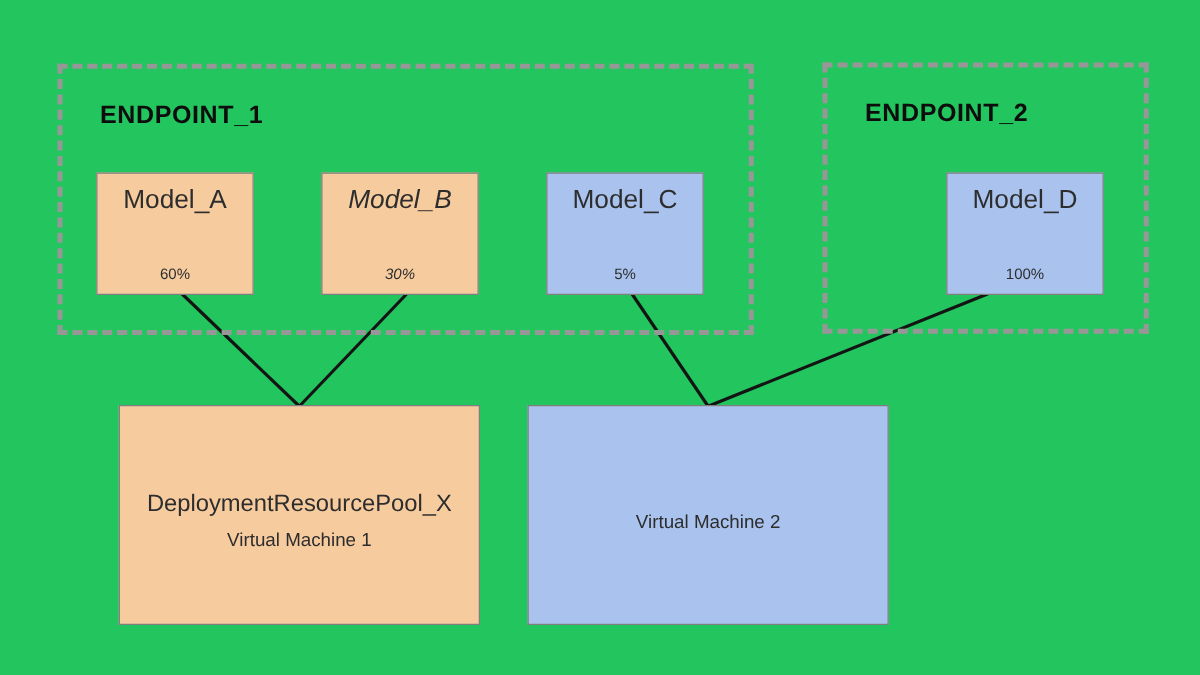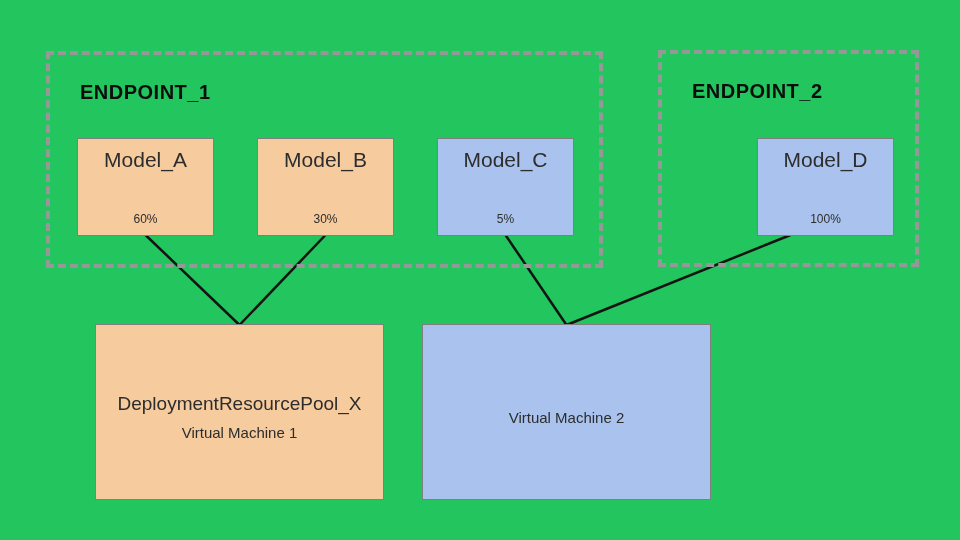--- a/index.html
+++ b/index.html
@@ -34,21 +34,21 @@
     top: 26px;
     font-size: 20px;
     font-weight: bold;
     letter-spacing: 0.5px;
     color: #0d0d0d;
     white-space: nowrap;
   }
   .model-box {
     position: absolute;
     box-sizing: border-box;
-    width: 137px;
+    width: 126px;
     height: 98px;
     border: 1.5px solid var(--box-border, #7f7f7f);
     display: flex;
     flex-direction: column;
     align-items: center;
     justify-content: space-between;
     padding: 9px 4px 9px 4px;
   }
   .model-name {
     font-size: 21px;
@@ -102,21 +102,21 @@
 
   <div class="endpoint-frame" style="left:658px; top:50px; width:261px; height:217px;">
     <div class="endpoint-label">ENDPOINT_2</div>
   </div>
 
   <div class="model-box" style="left: 77px; top: 138px; background: rgb(246, 203, 158);">
     <div class="model-name">Model_A</div>
     <div class="model-traffic">60%</div>
   </div>
 
-  <div class="model-box" style="left: 257px; top: 138px; background: rgb(246, 203, 158);">
+  <div class="model-box" style="left: 257px; top: 138px; background: rgb(246, 203, 158); font-style: italic;">
     <div class="model-name">Model_B</div>
     <div class="model-traffic">30%</div>
   </div>
 
   <div class="model-box" style="left: 437px; top: 138px; background: rgb(169, 195, 238);">
     <div class="model-name">Model_C</div>
     <div class="model-traffic">5%</div>
   </div>
 
   <div class="model-box" style="left: 757px; top: 138px; background: rgb(169, 195, 238);">

